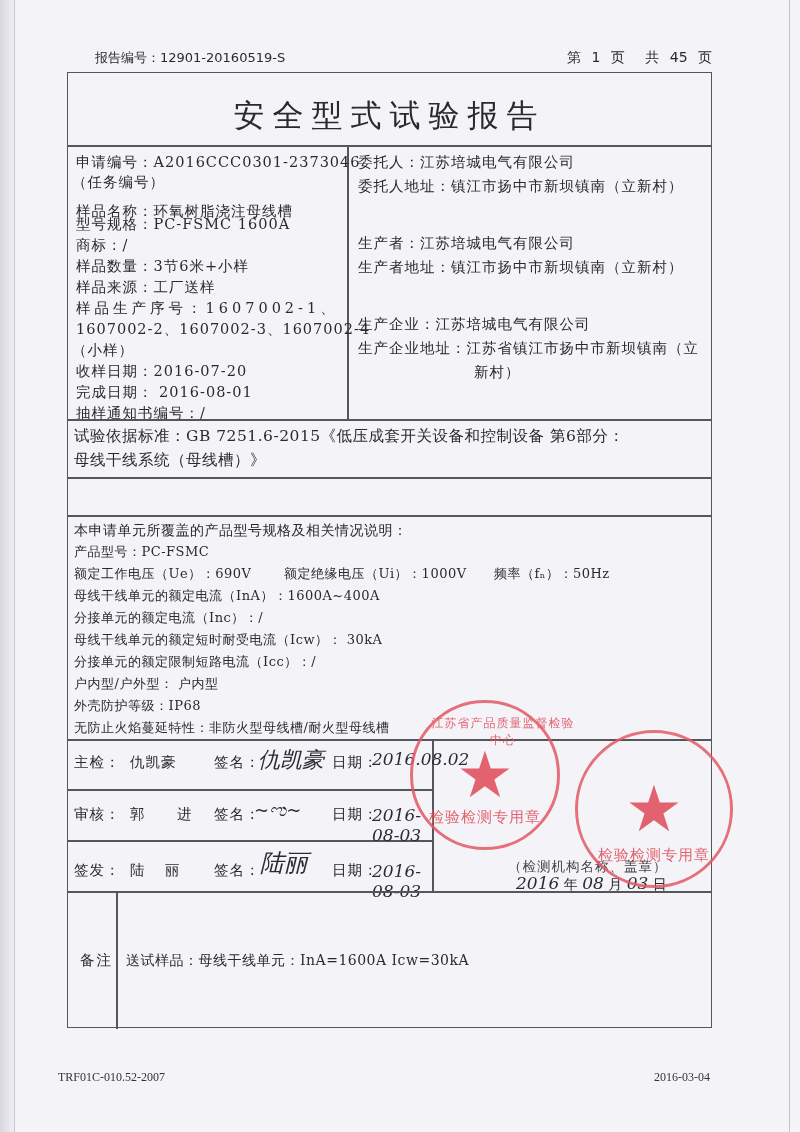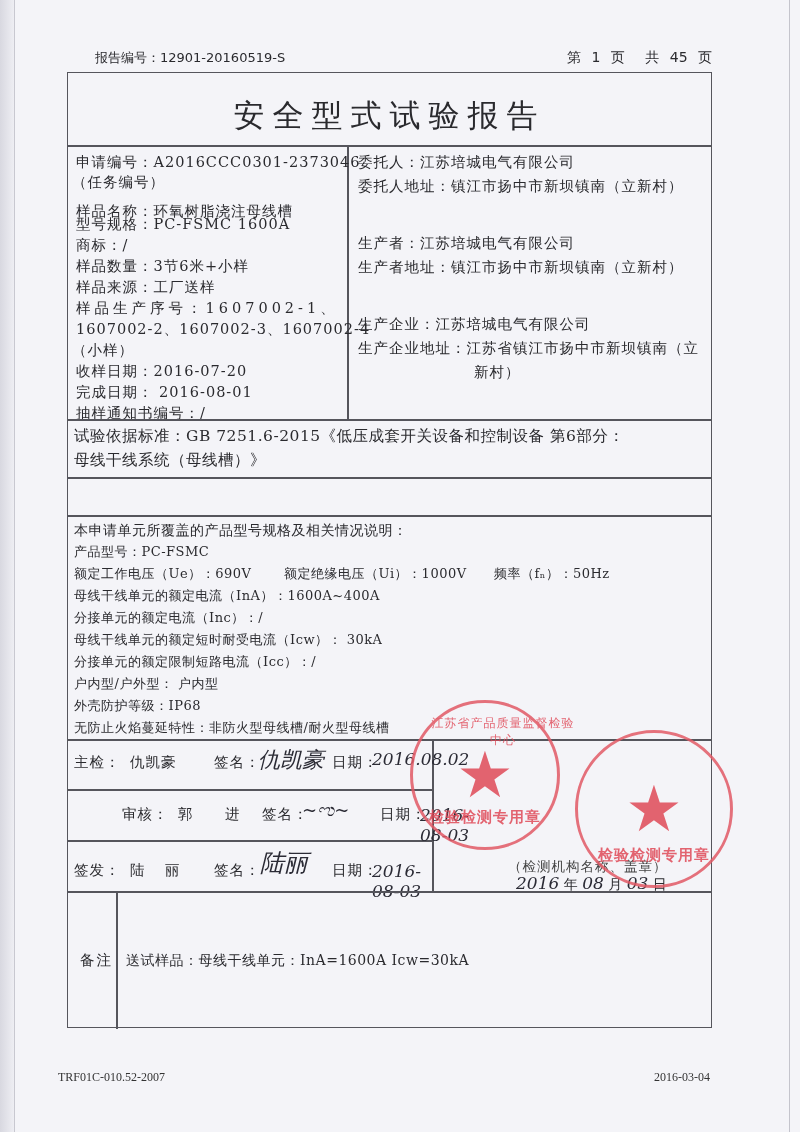--- a/index.html
+++ b/index.html
@@ -51,21 +51,21 @@
     .stamp .star {
       position: absolute; left: 50%; top: 50%; transform: translate(-50%, -50%);
       color: #e04a58; font-size: 64px; line-height: 1;
     }
     .stamp .arc {
       position: absolute; left: 18px; top: 12px; width: 100%; text-align: center;
       color: #e04a58; font-size: 12px; font-weight: normal; letter-spacing: 1px;
     }
     .stamp .bottom {
       position: absolute; left: 0; bottom: 20px; width: 100%; text-align: center;
-      color: #e04a58; font-size: 15px; font-weight: bold; letter-spacing: 1px;
+      color: #e04a58; font-size: 15px; font-weight: normal; letter-spacing: 1px;
     }
     .footer { position: absolute; top: 1070px; font-size: 12px; font-family: "Liberation Serif", serif; color: #333; margin-left: 14px; }
     .footer-left { left: 44px; }
     .footer-right { right: 90px; }
   </style>
 </head>
 <body>
 
 <div class="page-edge-left"></div>
 <div class="page-edge-line"></div>
@@ -148,21 +148,21 @@
 
   <div class="cell" style="left:6px; top:678px; width:360px; height:30px;">
     <span class="txt" style="left:0; top:0">主检：</span>
     <span class="txt" style="left:56px; top:0">仇凯豪</span>
     <span class="txt" style="left:140px; top:0">签名：</span>
     <span class="sig-hand" style="left:184px; top:-6px">仇凯豪</span>
     <span class="txt" style="left:258px; top:0">日期：</span>
     <span class="sig-date" style="position:absolute; left:298px; top:-2px">2016.08.02</span>
   </div>
 
-  <div class="cell" style="left:6px; top:730px; width:360px; height:30px;margin-left:48px;">
+  <div class="cell" style="left:6px; top:730px; width:360px; height:30px;">
     <span class="txt" style="left:0; top:0">审核：</span>
     <span class="txt" style="left:56px; top:0; letter-spacing:14px">郭 进</span>
     <span class="txt" style="left:140px; top:0">签名：</span>
     <span class="sig-hand" style="left:180px; top:-4px; font-size:18px">~ಌ~</span>
     <span class="txt" style="left:258px; top:0">日期：</span>
     <span class="sig-date" style="position:absolute; left:298px; top:2px">2016-08-03</span>
   </div>
 
   <div class="cell" style="left:6px; top:786px; width:360px; height:30px;">
     <span class="txt" style="left:0; top:0">签发：</span>

